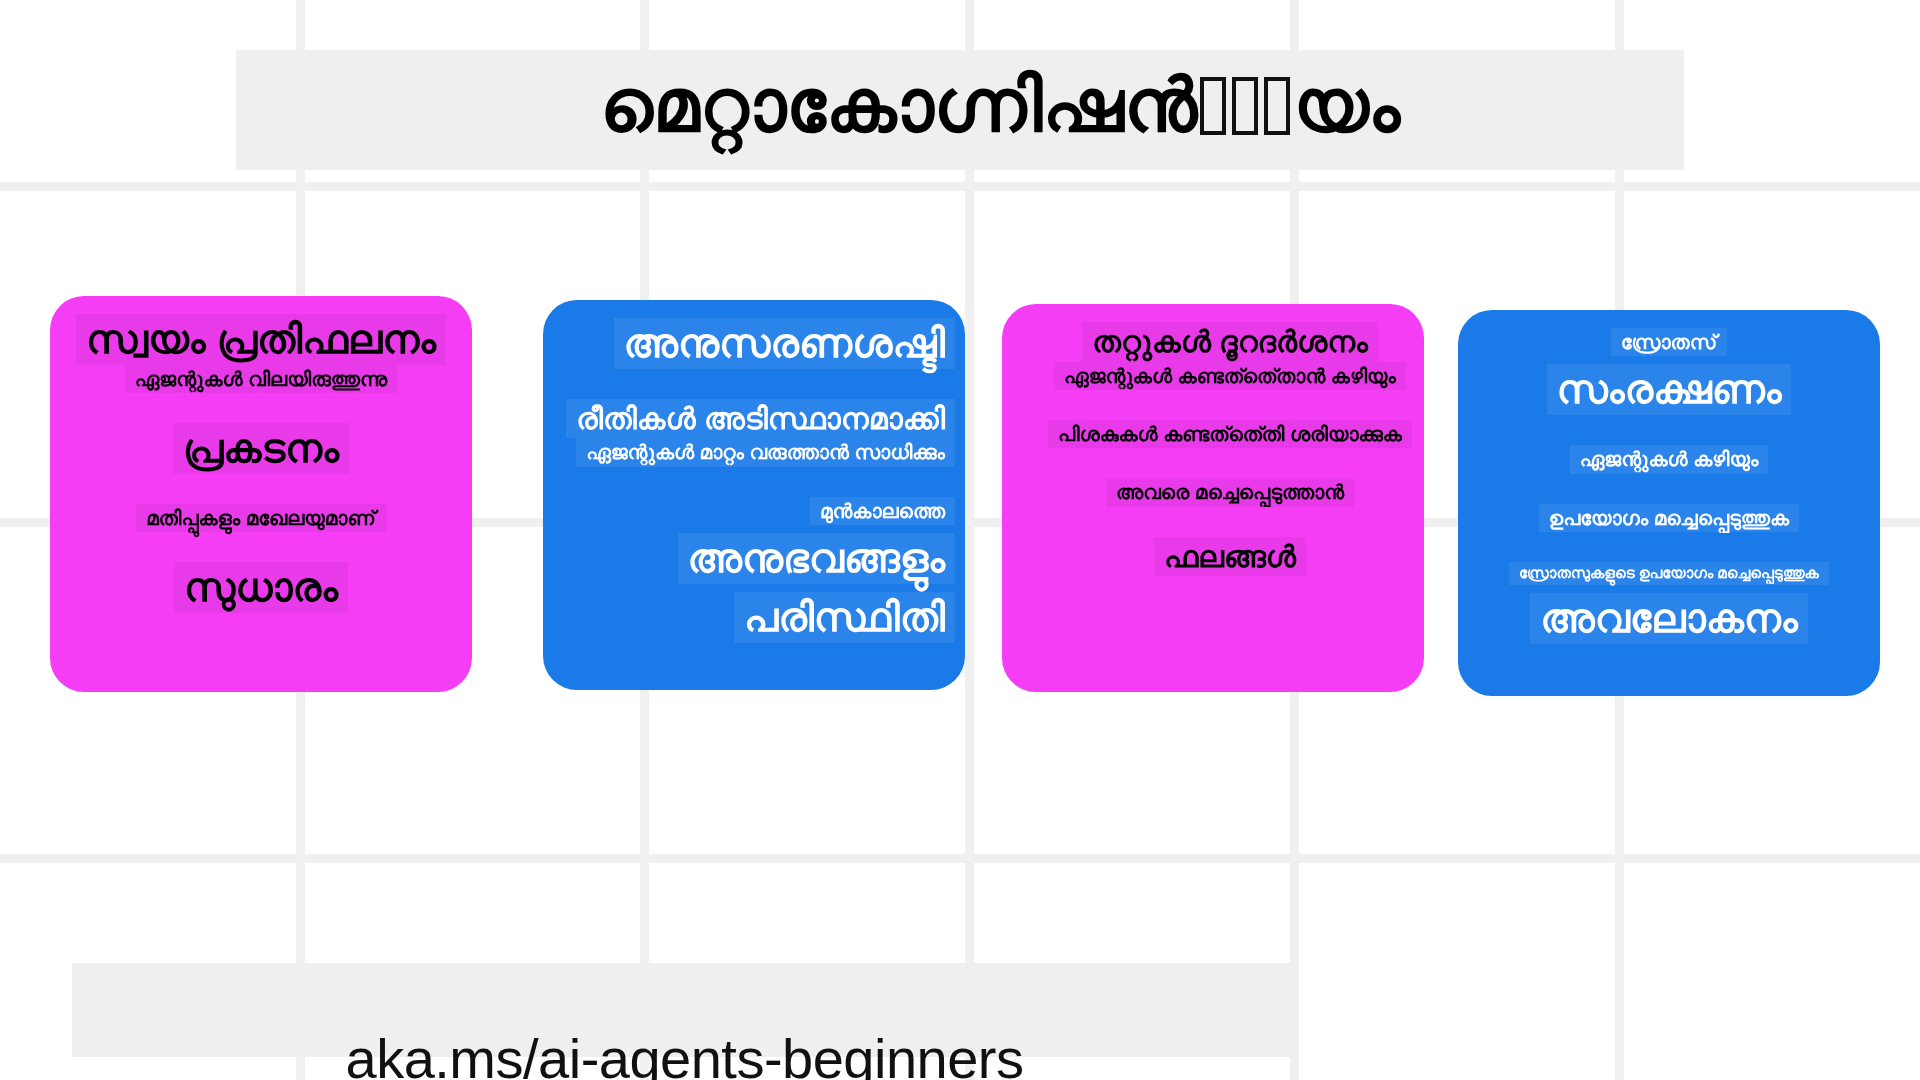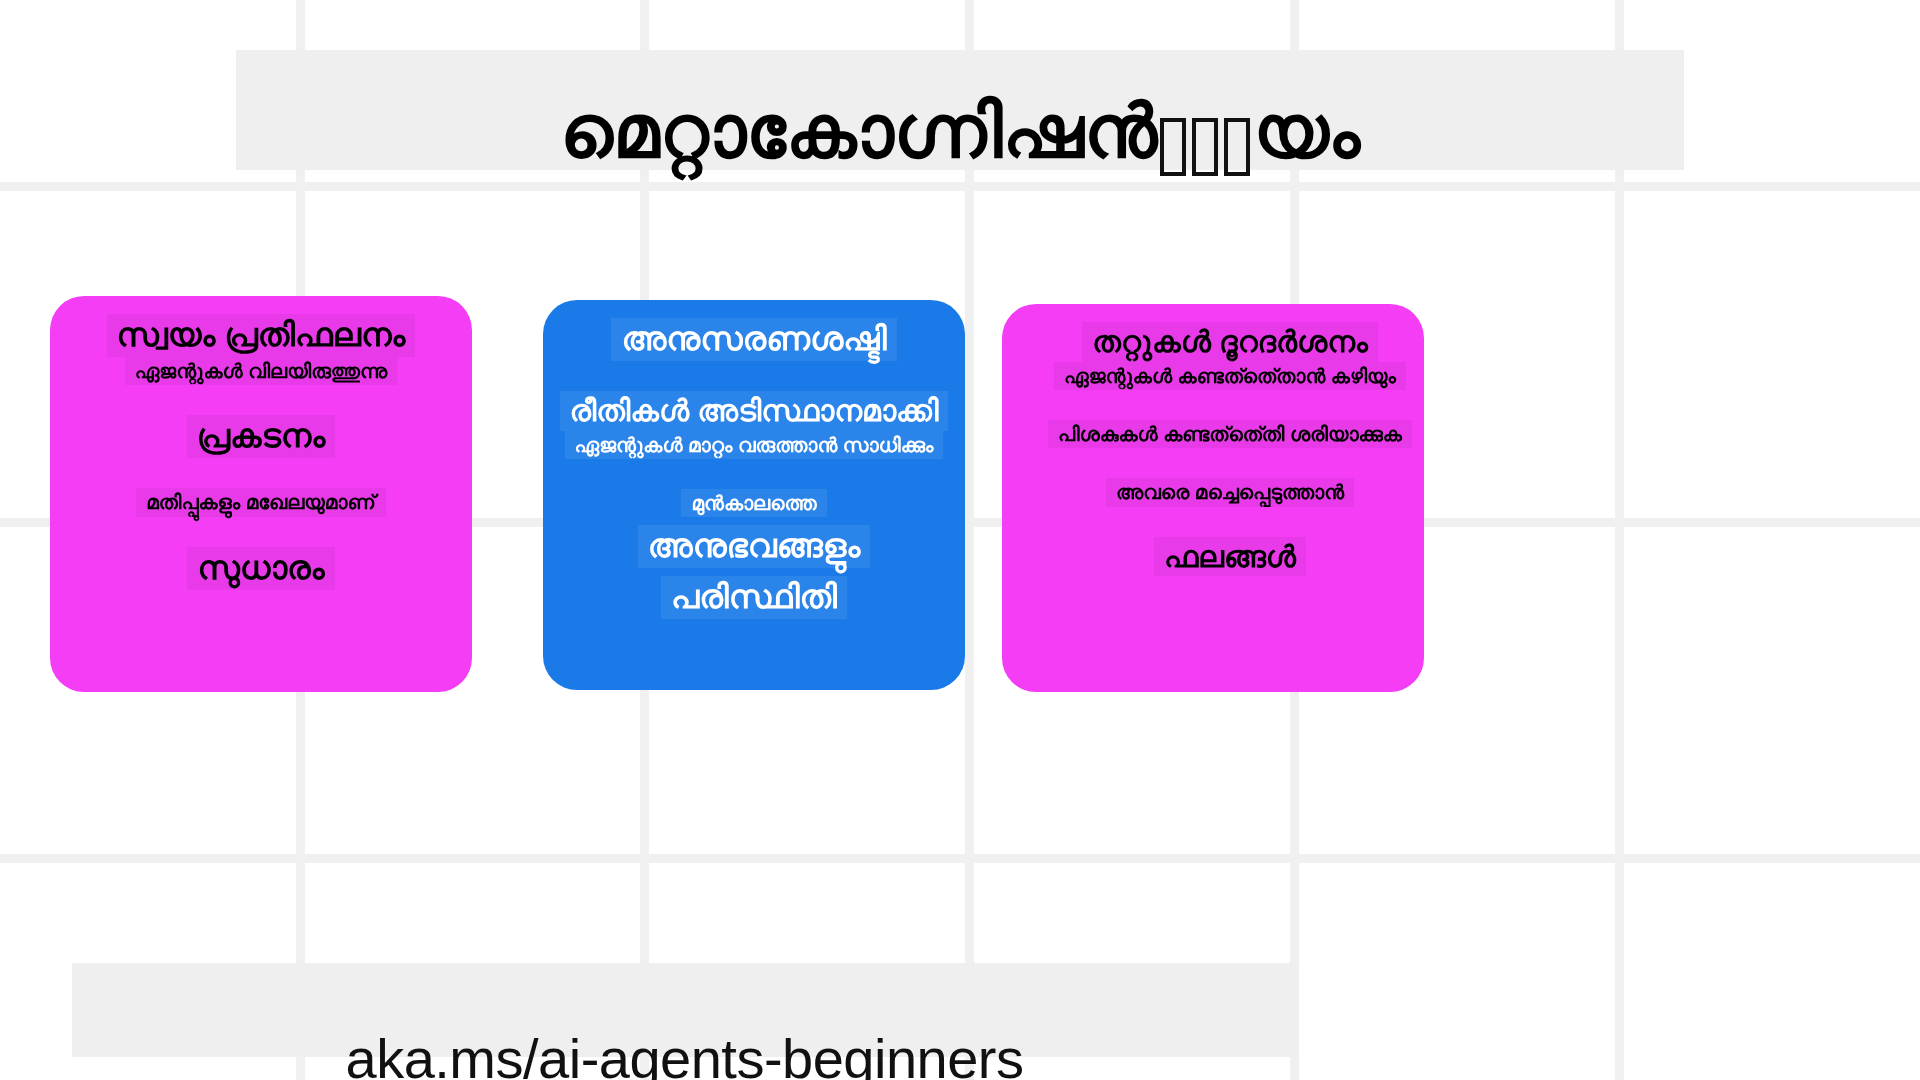--- a/index.html
+++ b/index.html
@@ -46,32 +46,33 @@
     position: absolute;
     left: 236px;
     top: 50px;
     width: 1448px;
     height: 120px;
     background: #efefef;
   }
   .title-text {
     position: absolute;
     left: 236px;
-    top: 56px;
+    top: 46px;
     width: 1448px;
     height: 120px;
     display: flex;
-    align-items: flex-end;
+    align-items: center;
     justify-content: center;
     font-size: 74px;
     font-weight: bold;
     color: #000000;
     letter-spacing: 0px;
     white-space: nowrap;
     font-family: "Liberation Sans", "DejaVu Sans", sans-serif;
+    padding-left: 40px;
   }
   .tofu {
     display: inline-block;
     width: 26px;
     height: 58px;
     border: 4px solid #111;
     margin: 0 3px 0 3px;
     vertical-align: -6px;
     box-sizing: border-box;
   }
@@ -93,32 +94,32 @@
     display: inline-block;
     text-align: center;
     line-height: 1.12;
     white-space: nowrap;
     padding: 3px 10px;
     box-sizing: border-box;
   }
   .pink .card-line { color: #000000; background: rgba(0,0,0,0.045); }
   .blue .card-line { color: #ffffff; background: rgba(255,255,255,0.08); }
 
-  .t-big   { font-size: 33px; font-weight: 600; }
+  .t-big   { font-size: 40px; font-weight: 600; }
   .t-mid   { font-size: 30px; font-weight: 600; }
   .t-small { font-size: 20px; font-weight: 600; }
   .t-tiny  { font-size: 15px; font-weight: 600; }
 
   .gap-lg { }
   .gap-md { margin-top: 30px; }
   .gap-sm { margin-top: 8px; }
 
   
   #card-1 { left: 50px;   top: 296px; width: 422px; height: 396px; }
-  #card-2 { left: 543px;  top: 300px; width: 422px; height: 390px; }
+  #card-2 { left: 543px;  top: 300px; width: 422px; height: 390px; align-items: flex-end; }
   #card-3 { left: 1002px; top: 304px; width: 422px; height: 388px; padding-left: 44px; }
   #card-4 { left: 1458px; top: 310px; width: 422px; height: 386px; }
 
   
   .footer-band {
     position: absolute;
     left: 72px;
     top: 963px;
     width: 1225px;
     height: 94px;
@@ -180,17 +181,25 @@
       <div class="card-line t-big gap-sm">അനുഭവങ്ങളും</div>
       <div class="card-line t-big gap-sm">പരിസ്ഥിതി</div>
     </div>
   <div class="card pink" id="card-3">
       <div class="card-line t-mid">തറ്റുകൾ ദൂറദർശനം</div>
       <div class="card-line t-small gap-lg">ഏജന്റുകൾ കണ്ടത്തെ്താൻ കഴിയും</div>
       <div class="card-line t-small gap-md">പിശകുകൾ കണ്ടത്തെ്തി ശരിയാക്കുക</div>
       <div class="card-line t-small gap-md">അവരെ മച്ചെപ്പെടുത്താൻ</div>
       <div class="card-line t-mid gap-md">ഫലങ്ങൾ</div>
     </div>
+  <div class="card blue" id="card-4">
+      <div class="card-line t-small">സ്രോതസ്</div>
+      <div class="card-line t-big gap-sm">സംരക്ഷണം</div>
+      <div class="card-line t-small gap-md">ഏജന്റുകൾ കഴിയും</div>
+      <div class="card-line t-small gap-md">ഉപയോഗം മച്ചെപ്പെടുത്തുക</div>
+      <div class="card-line t-tiny gap-md">സ്രോതസുകളുടെ ഉപയോഗം മച്ചെപ്പെടുത്തുക</div>
+      <div class="card-line t-big gap-sm">അവലോകനം</div>
+    </div>
 
   <div class="footer-band"></div>
   <div class="footer-text">aka.ms/ai-agents-beginners</div>
 
 </div>
 
 </body></html>

